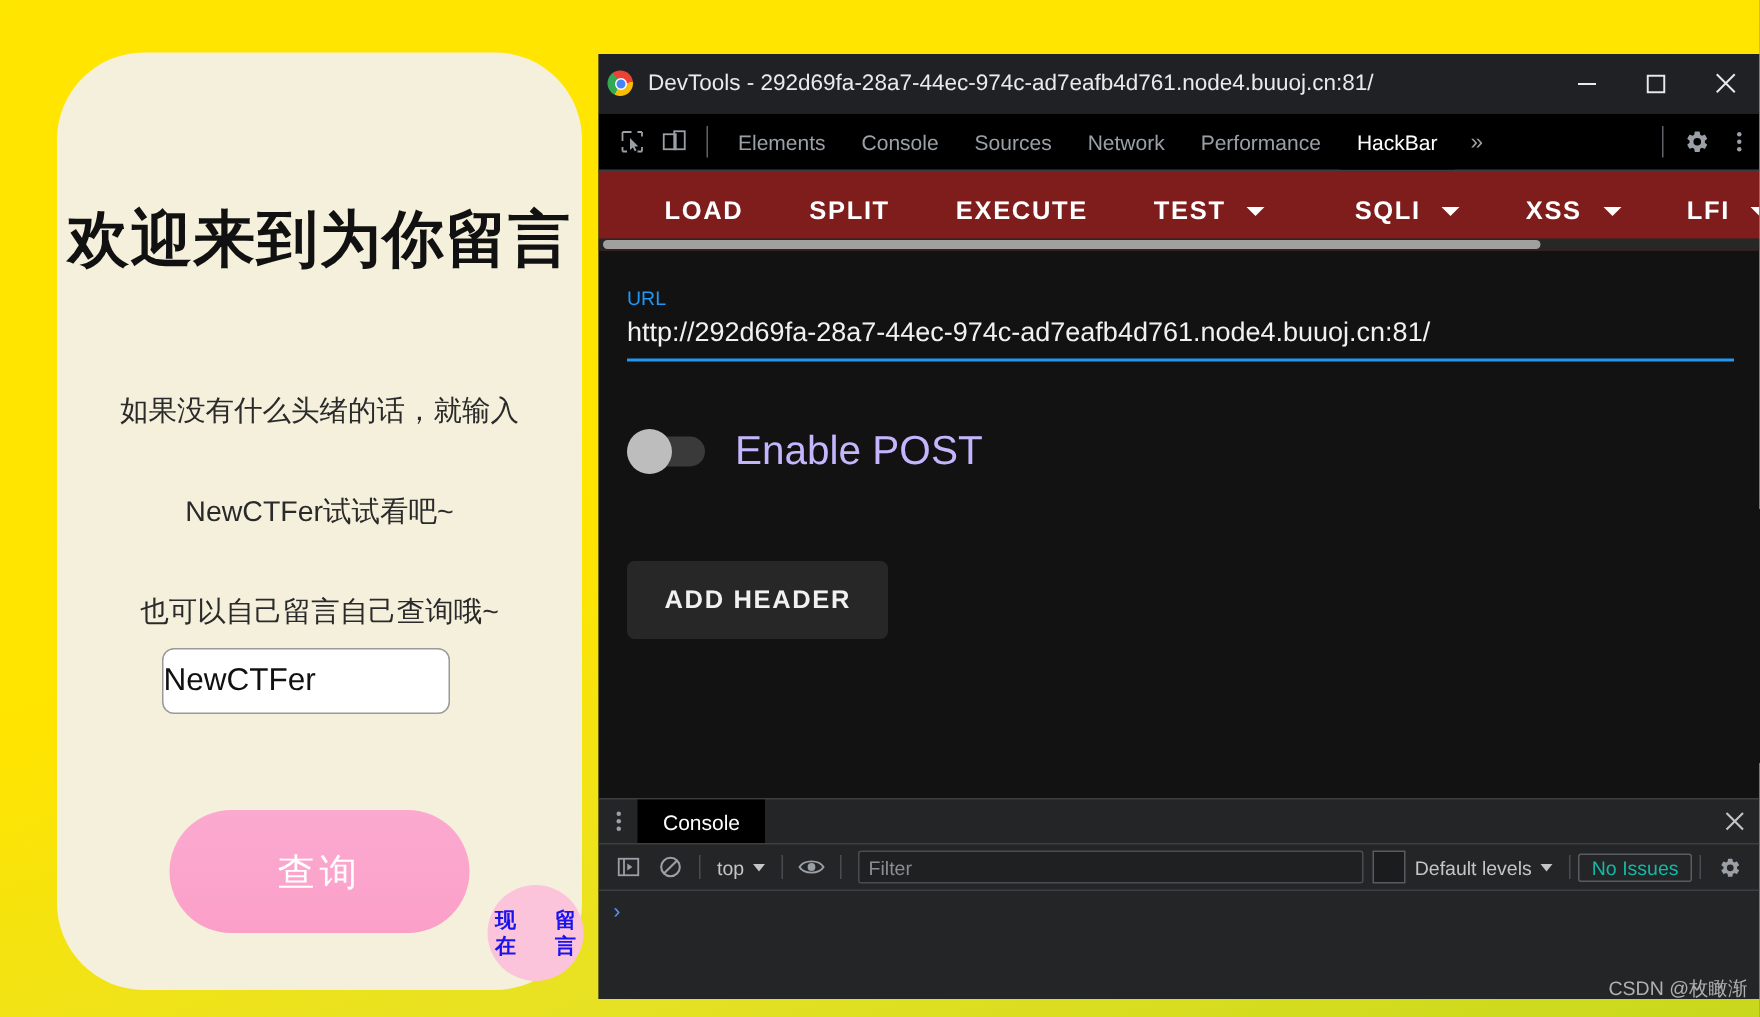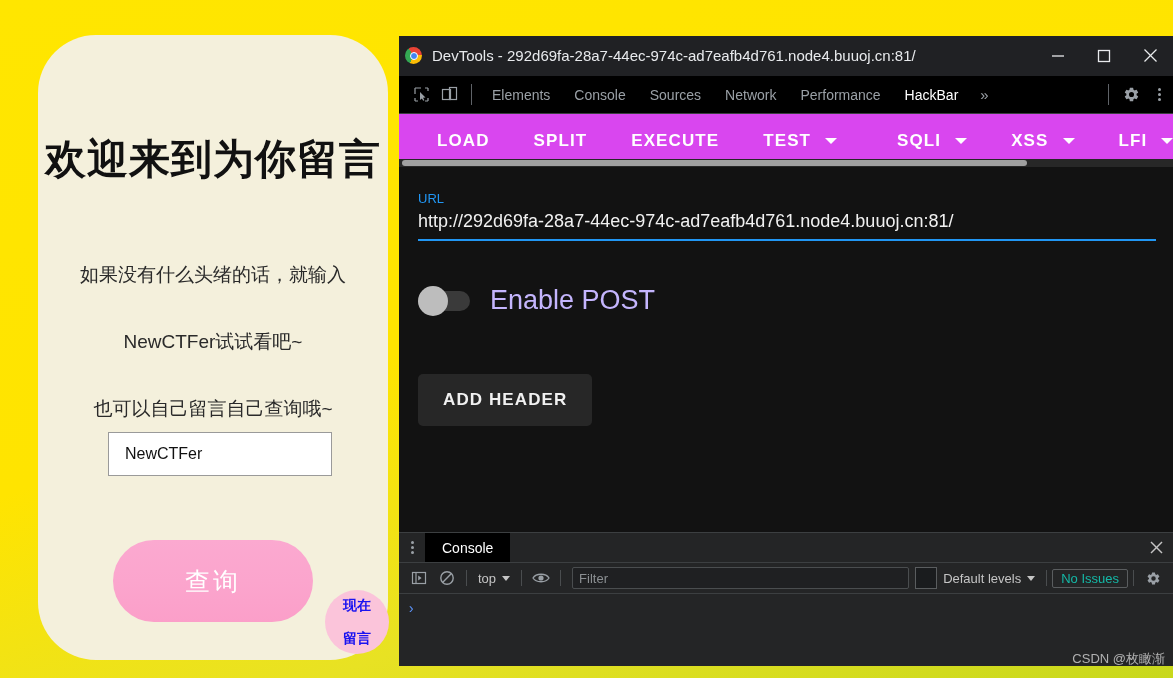--- a/index.html
+++ b/index.html
@@ -48,27 +48,27 @@
     line-height: 30px;
     color: #2a2a2a;
   }
   #page-desc div { white-space: nowrap; margin-top: 37px; }
   #query-input {
     position: absolute;
     left: 70px;
     top: 397px;
     width: 190px;
     height: 42px;
-    padding: 0 16px;
-    font-size: 16px;
+    padding: 0 0;
+    font-size: 21px;
     font-family: "Liberation Sans", sans-serif;
     color: #111;
     background: #ffffff;
     border: 1px solid #9a9a9a;
-    border-radius: 0;
+    border-radius: 8px;
     box-sizing: content-box;
     outline: none;
   }
   #query-button {
     position: absolute;
     left: 75px;
     top: 505px;
     width: 200px;
     height: 82px;
     border: none;
@@ -86,21 +86,21 @@
     top: 590px;
     width: 64px;
     height: 64px;
     border-radius: 50%;
     background: #fbc4da;
     color: #1a13f0;
     font-size: 14px;
     line-height: 17px;
     font-weight: bold;
     display: flex;
-    flex-direction: column;
+    flex-direction: row;
     align-items: center;
     justify-content: center;
     text-align: center;
     cursor: pointer;
     z-index: 3;
     gap: 16px;
   }
 
   
   #devtools {
@@ -205,23 +205,23 @@
     flex: 1;
     background: #121212;
     display: flex;
     flex-direction: column;
     overflow: hidden;
     position: relative;
   }
   #hb-toolbar {
     height: 53px;
     min-height: 53px;
-    background: #d946ef;
-    display: flex;
-    padding-left: 16px;
+    background: #7f1d1d;
+    display: flex;
+    padding-left: 22px;
     position: relative;
   }
   .hb-btn {
     color: #ffffff;
     font-size: 17px;
     font-weight: bold;
     letter-spacing: 1.1px;
     padding: 0 22px;
     white-space: nowrap;
     display: flex;

